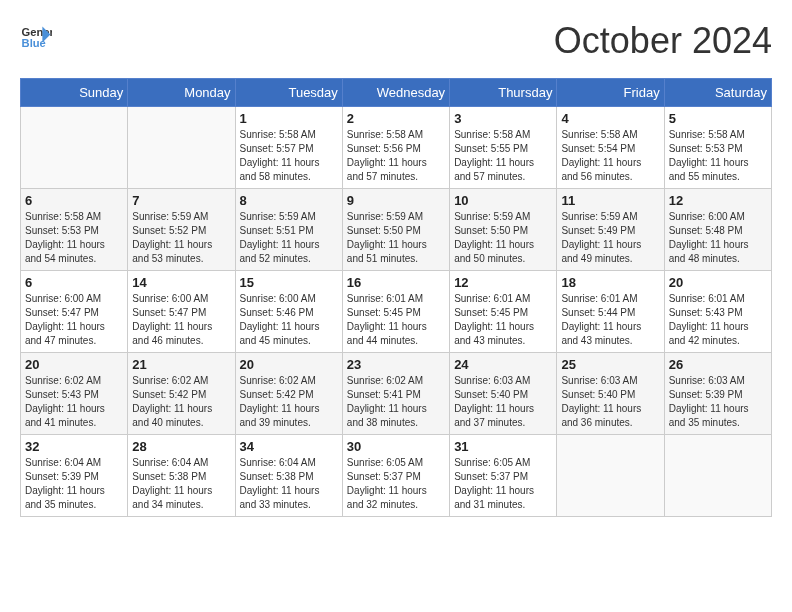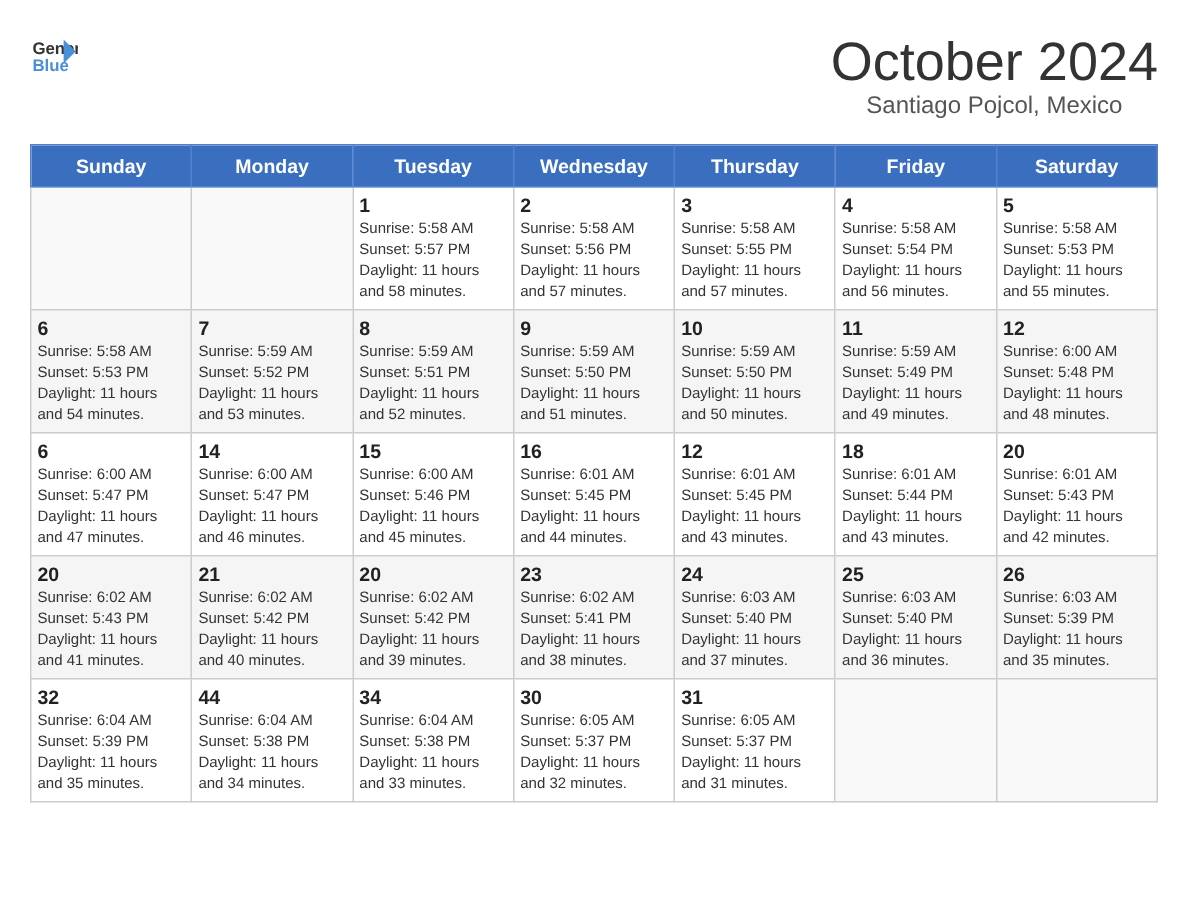--- a/index.html
+++ b/index.html
@@ -19,43 +19,43 @@
     .logo {
       display: flex;
       align-items: center;
       gap: 4px;
     }
     .logo-icon {
       width: 32px;
       height: 32px;
     }
     .title-block {
-      text-align: center;
+      text-align: left;
     }
     .month-title {
       font-size: 36px;
       color: #333;
       font-weight: normal;
     }
     .subtitle {
       font-size: 16px;
       color: #555;
     }
     table {
       width: 100%;
       border-collapse: collapse;
       font-size: 11px;
     }
     thead tr th {
       background-color: #3a6ebf;
       color: #fff;
       padding: 6px 4px;
-      text-align: center;
+      text-align: right;
       font-size: 13px;
-      font-weight: bold;
+      font-weight: normal;
       border: 1px solid #5580cc;
     }
     tbody tr td {
       border: 1px solid #ccc;
       vertical-align: top;
       padding: 4px;
       width: 107px;
       min-height: 80px;
       background: #fff;
     }
@@ -84,21 +84,20 @@
 <div class="header">
   <div class="logo">
     <svg class="logo-icon" viewBox="0 0 40 40">
       <text x="2" y="20" font-size="14" font-weight="bold" fill="#333" font-family="Arial">General</text>
       <text x="2" y="34" font-size="14" font-weight="bold" fill="#4a90d9" font-family="Arial">Blue</text>
       <polygon points="28,8 38,18 28,28" fill="#4a90d9"></polygon>
     </svg>
   </div>
   <div class="title-block">
     <div class="month-title">October 2024</div>
-    <div class="subtitle">Santiago Pojcol, Mexico</div>
   </div>
 </div>
 
 <table>
   <thead>
     <tr>
     <th>Sunday</th>
         <th>Monday</th>
         <th>Tuesday</th>
         <th>Wednesday</th>
@@ -275,21 +274,21 @@
         </td>
       </tr>
       <tr>
         <td>
           <span class="day-number">32</span>
           <div class="day-info" style="white-space: pre-line;">Sunrise: 6:04 AM
 Sunset: 5:39 PM
 Daylight: 11 hours and 35 minutes.</div>
         </td>
         <td>
-          <span class="day-number">44</span>
+          <span class="day-number">28</span>
           <div class="day-info" style="white-space: pre-line;">Sunrise: 6:04 AM
 Sunset: 5:38 PM
 Daylight: 11 hours and 34 minutes.</div>
         </td>
         <td>
           <span class="day-number">34</span>
           <div class="day-info" style="white-space: pre-line;">Sunrise: 6:04 AM
 Sunset: 5:38 PM
 Daylight: 11 hours and 33 minutes.</div>
         </td>

